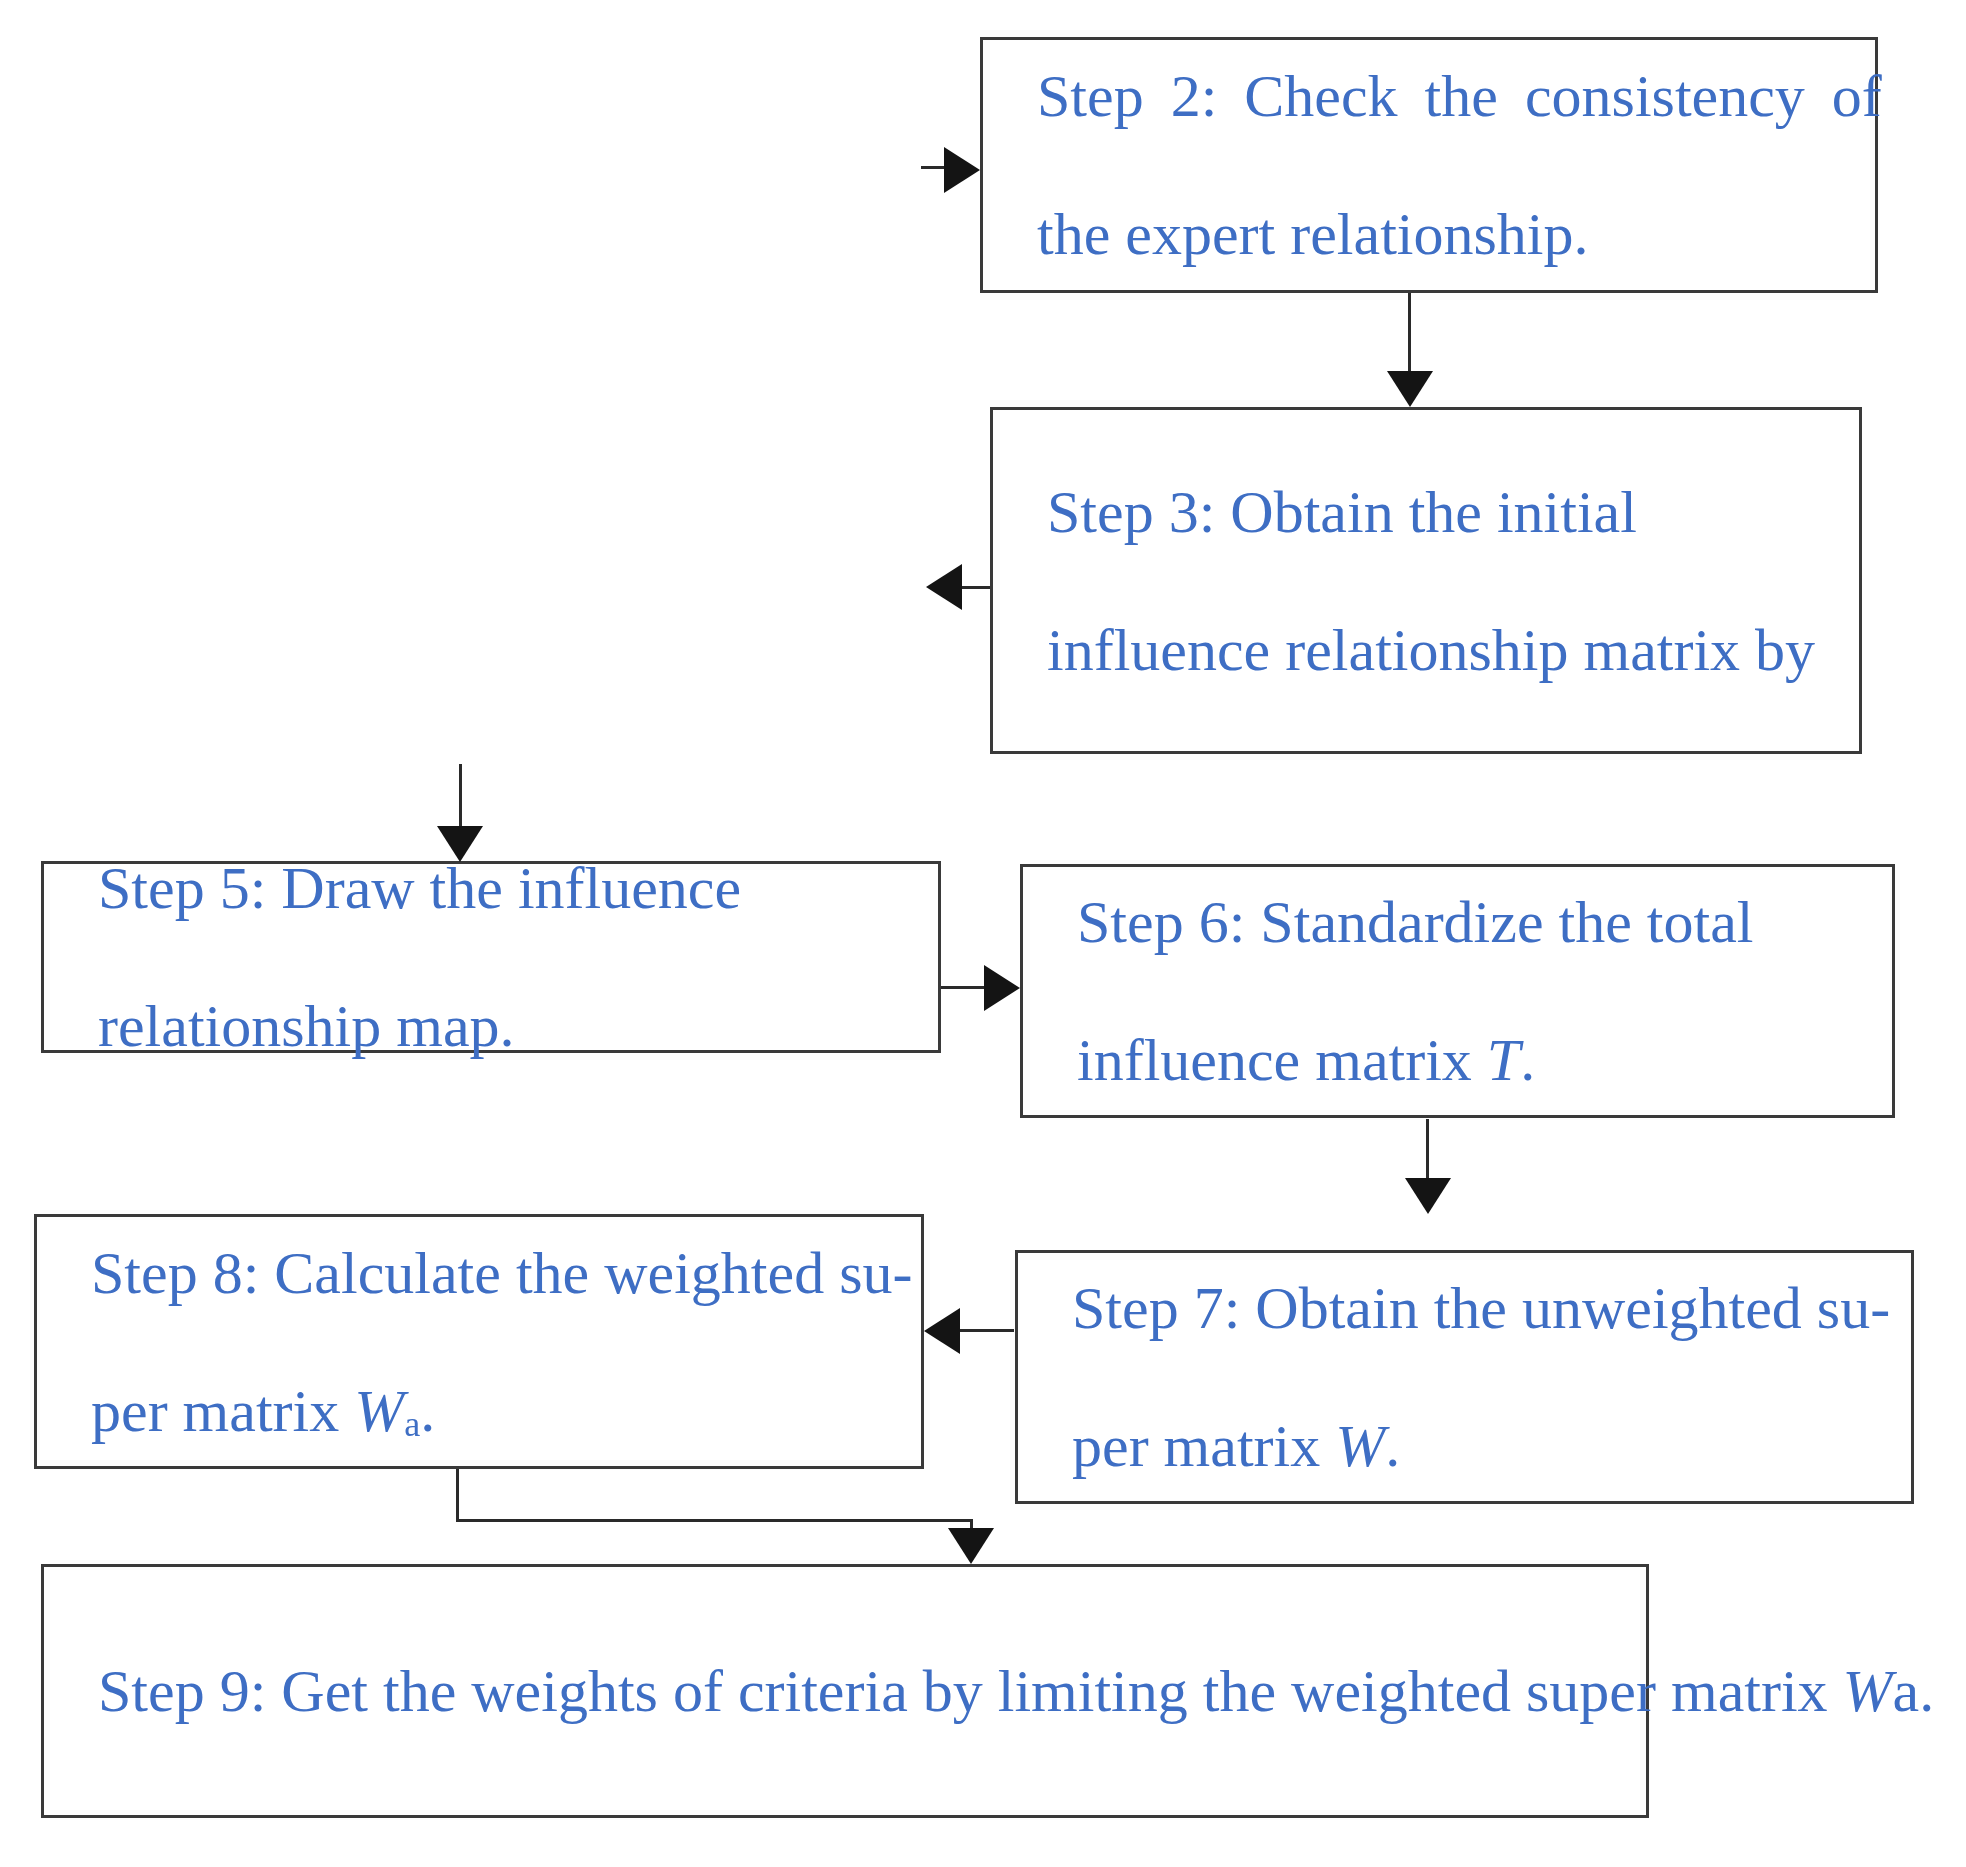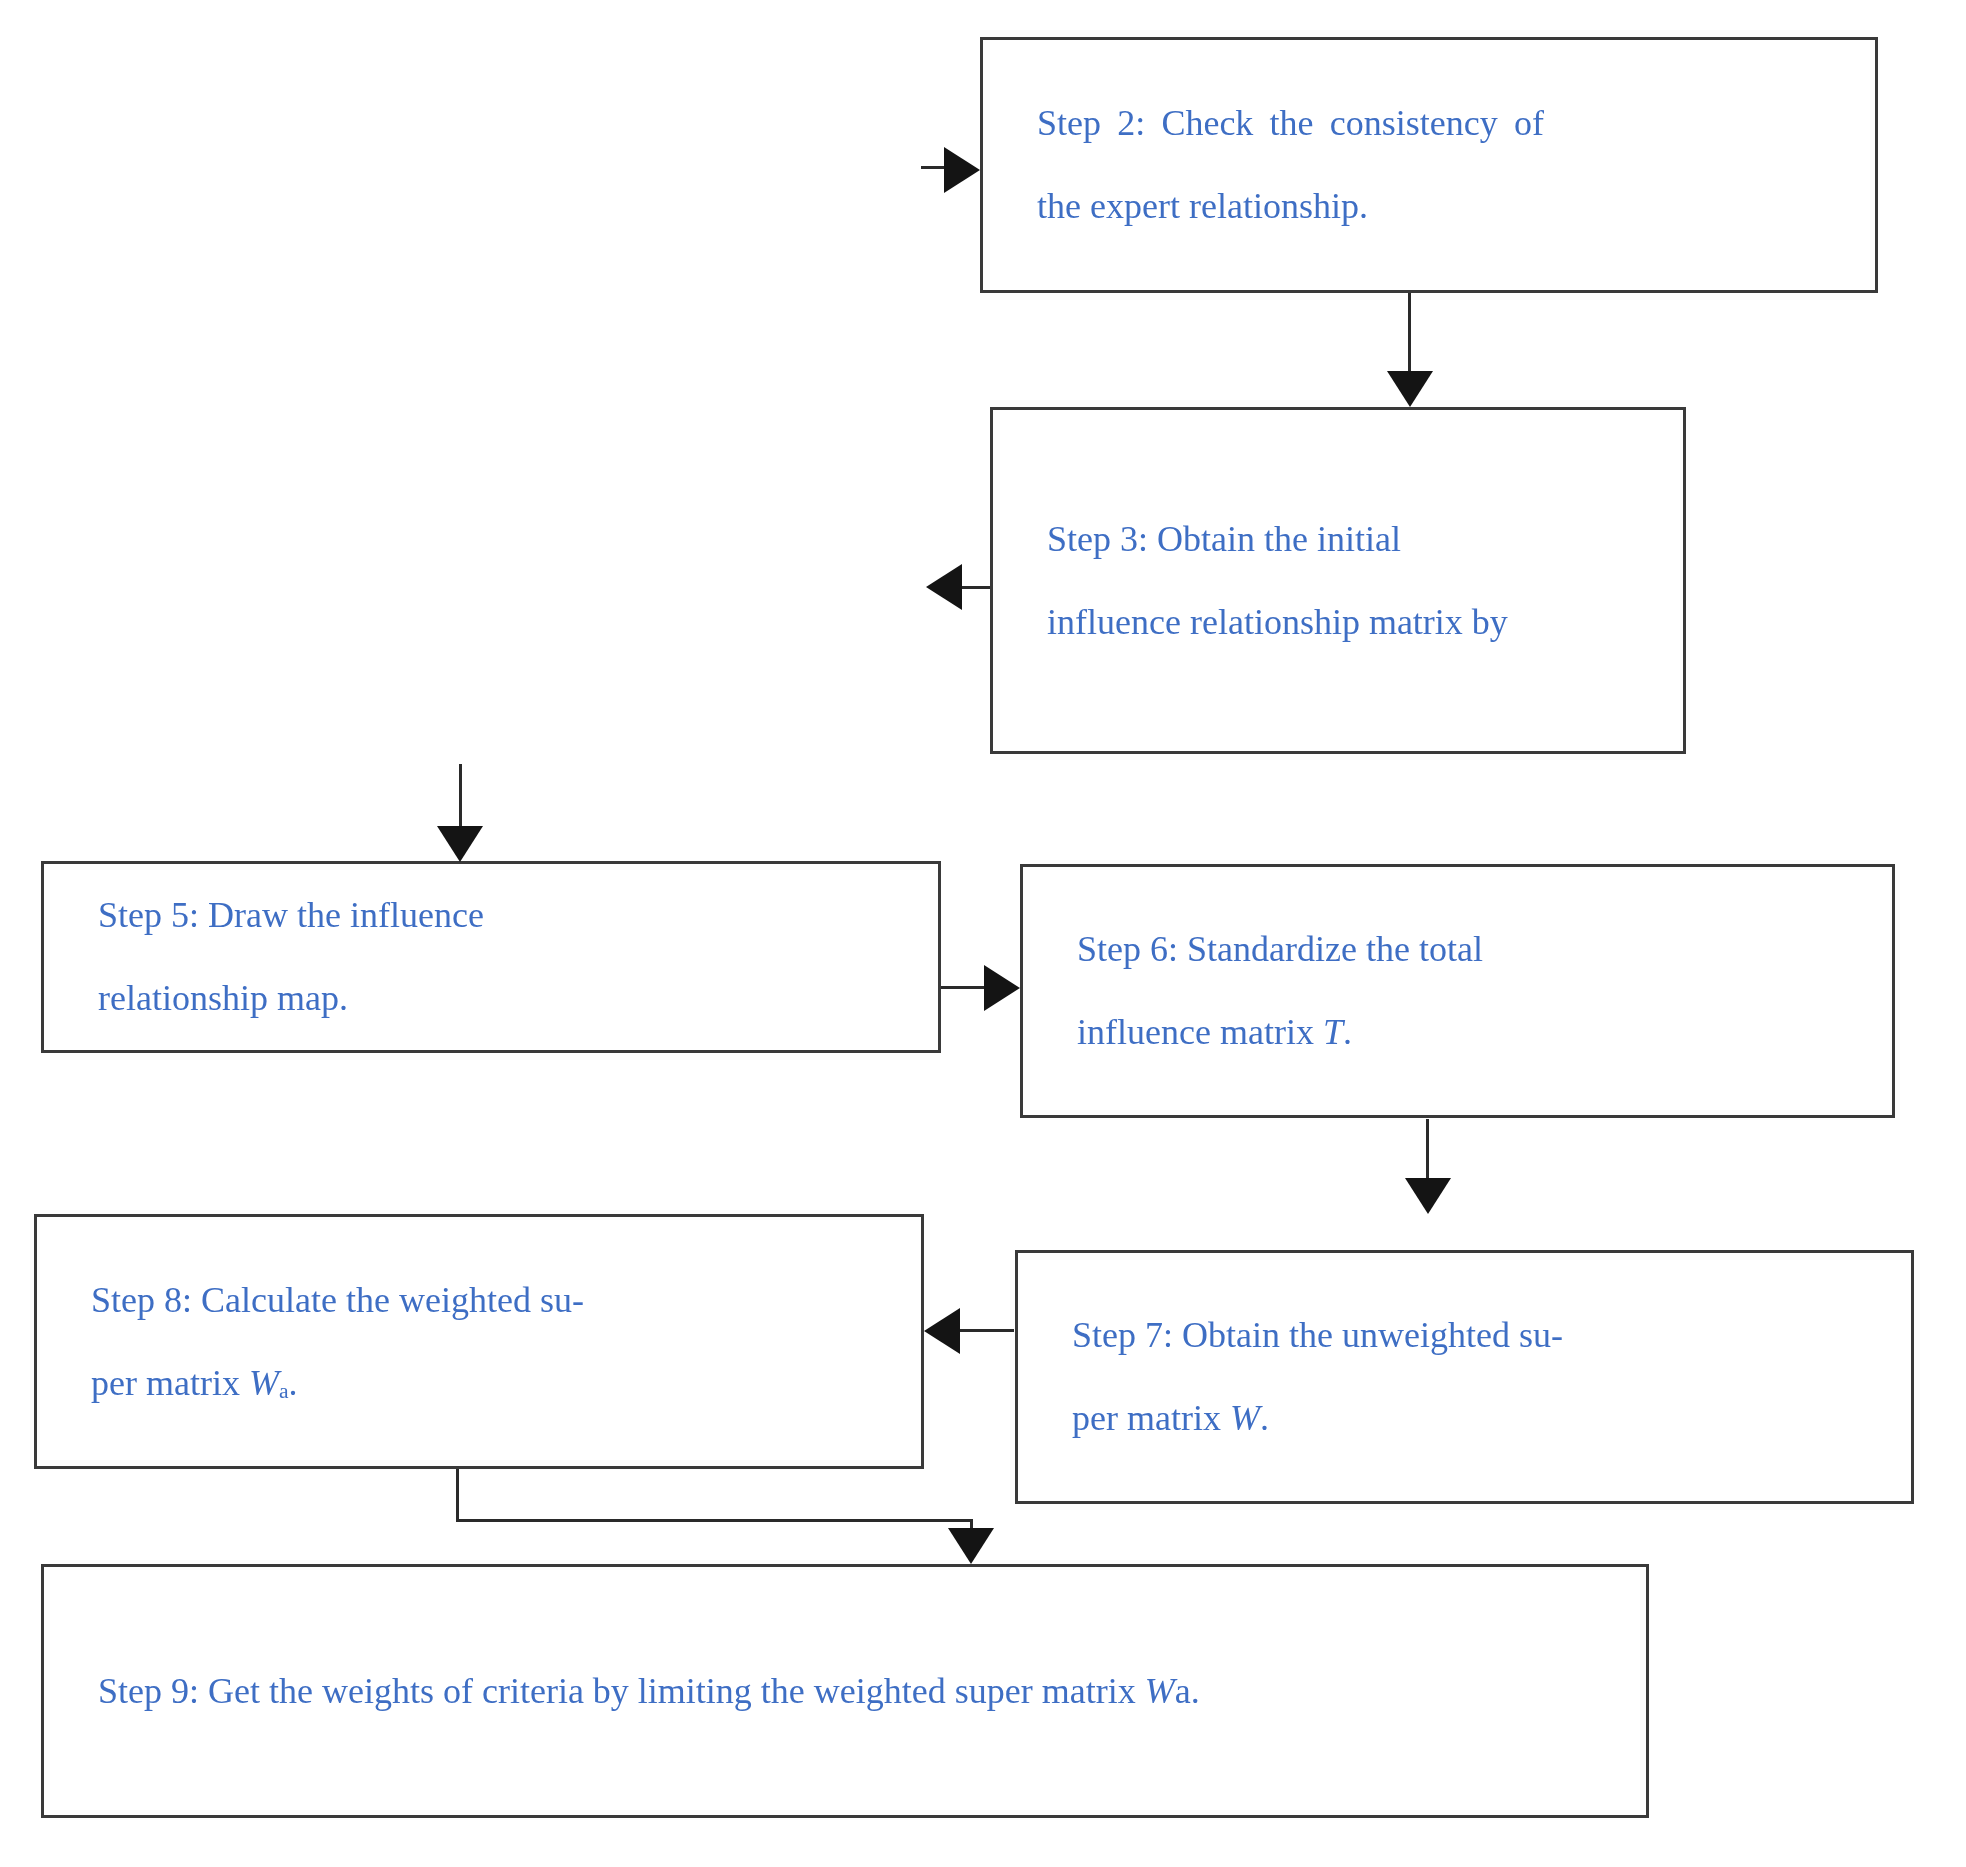--- a/index.html
+++ b/index.html
@@ -17,21 +17,21 @@
   }
   .box {
     position: absolute;
     box-sizing: border-box;
     border: 3.4px solid #3a3a3a;
     background: #ffffff;
     display: flex;
     flex-direction: column;
     justify-content: center;
     padding: 0 54px;
-    font-size: 36px;
+    font-size: 60px;
     line-height: 2.3;
   }
   .line {
     white-space: nowrap;
   }
   .stretch {
     word-spacing: 0.2em;
   }
   .var {
     font-style: italic;
@@ -78,21 +78,21 @@
 
   <div class="box" style="left:980px; top:37px; width:898px; height:256px;">
     <div class="line stretch">
       <span>Step 2: Check the consistency of</span>
     </div>
     <div class="line">
       <span>the expert relationship.</span>
     </div>
   </div>
 
-  <div class="box" style="left:990px; top:407px; width:696px; height:347px;">
+  <div class="box" style="left:990px; top:407px; width:872px; height:347px;">
     <div class="line">
       <span>Step 3: Obtain the initial</span>
     </div>
     <div class="line">
       <span>influence relationship matrix by</span>
     </div>
   </div>
 
 
   <div class="box" style="left:41px; top:861px; width:900px; height:192px;">

